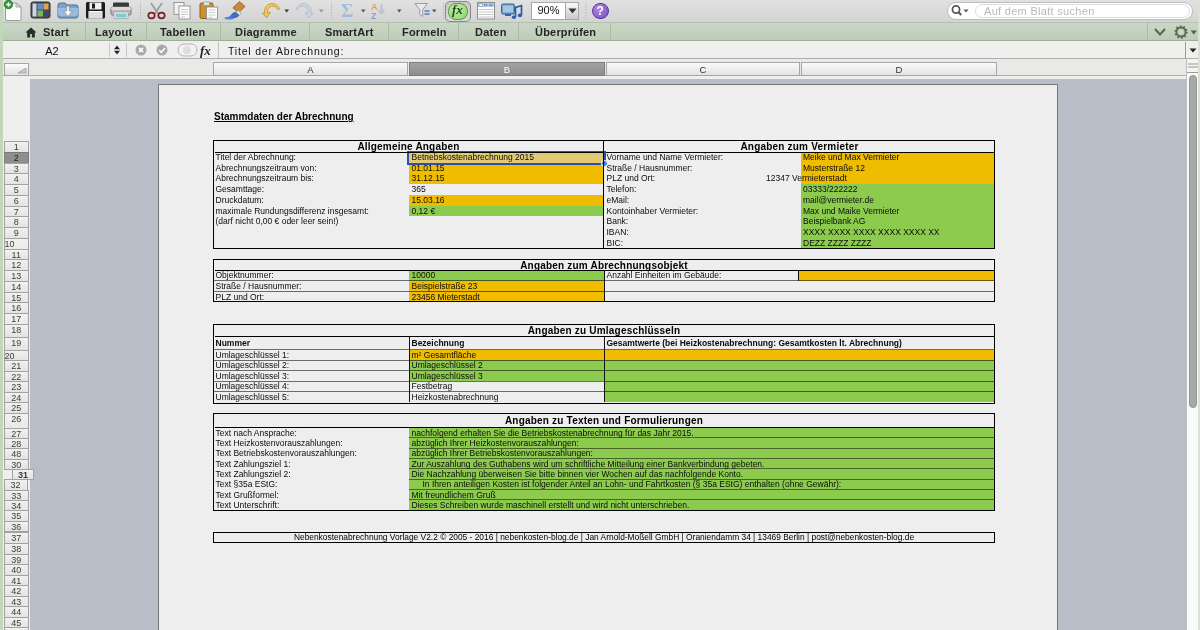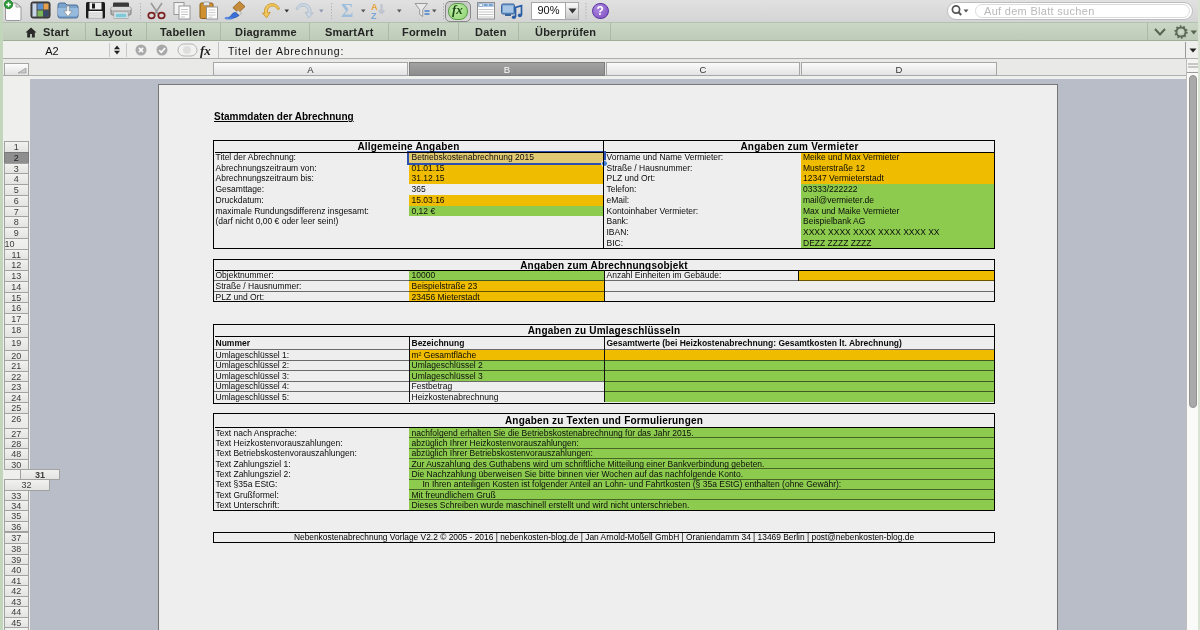--- a/index.html
+++ b/index.html
@@ -206,33 +206,33 @@
 <div class="ab" style="left:3.5px;top:237.75px;width:25.5px;height:25px;background:linear-gradient(#F1F1EF,#E3E3E1);border:1px solid #A2A2A2;color:#3c3c3c;font-size:9px;line-height:10.2px;font-weight:500">10</div>
 <div class="ab" style="left:3.5px;top:248.50px;width:25.5px;height:11.75px;background:linear-gradient(#F1F1EF,#E3E3E1);border:1px solid #A2A2A2;color:#3c3c3c;text-align:center;font-size:9px;line-height:10.2px;font-weight:500">11</div>
 <div class="ab" style="left:3.5px;top:259.25px;width:25.5px;height:11.75px;background:linear-gradient(#F1F1EF,#E3E3E1);border:1px solid #A2A2A2;color:#3c3c3c;text-align:center;font-size:9px;line-height:10.2px;font-weight:500">12</div>
 <div class="ab" style="left:3.5px;top:270.00px;width:25.5px;height:11.75px;background:linear-gradient(#F1F1EF,#E3E3E1);border:1px solid #A2A2A2;color:#3c3c3c;text-align:center;font-size:9px;line-height:10.2px;font-weight:500">13</div>
 <div class="ab" style="left:3.5px;top:280.75px;width:25.5px;height:11.75px;background:linear-gradient(#F1F1EF,#E3E3E1);border:1px solid #A2A2A2;color:#3c3c3c;text-align:center;font-size:9px;line-height:10.2px;font-weight:500">14</div>
 <div class="ab" style="left:3.5px;top:291.50px;width:25.5px;height:11.75px;background:linear-gradient(#F1F1EF,#E3E3E1);border:1px solid #A2A2A2;color:#3c3c3c;text-align:center;font-size:9px;line-height:10.2px;font-weight:500">15</div>
 <div class="ab" style="left:3.5px;top:302.25px;width:25.5px;height:11.75px;background:linear-gradient(#F1F1EF,#E3E3E1);border:1px solid #A2A2A2;color:#3c3c3c;text-align:center;font-size:9px;line-height:10.2px;font-weight:500">16</div>
 <div class="ab" style="left:3.5px;top:313.00px;width:25.5px;height:22px;background:linear-gradient(#F1F1EF,#E3E3E1);border:1px solid #A2A2A2;color:#3c3c3c;text-align:center;font-size:9px;line-height:10.2px;font-weight:500">17</div>
 <div class="ab" style="left:3.5px;top:323.75px;width:25.5px;height:14.50px;background:linear-gradient(#F1F1EF,#E3E3E1);border:1px solid #A2A2A2;color:#3c3c3c;text-align:center;font-size:9px;line-height:10.2px;font-weight:500">18</div>
 <div class="ab" style="left:3.5px;top:337.25px;width:25.5px;height:13.45px;background:linear-gradient(#F1F1EF,#E3E3E1);border:1px solid #A2A2A2;color:#3c3c3c;text-align:center;font-size:9px;line-height:10.2px;font-weight:500">19</div>
-<div class="ab" style="left:3.5px;top:349.70px;width:25.5px;height:11.55px;background:linear-gradient(#F1F1EF,#E3E3E1);border:1px solid #A2A2A2;color:#3c3c3c;text-align:center;font-size:9px;line-height:10.2px;font-weight:500">20</div>
+<div class="ab" style="left:3.5px;top:349.70px;width:25.5px;height:11.55px;background:linear-gradient(#F1F1EF,#E3E3E1);border:1px solid #A2A2A2;color:#3c3c3c;text-align:left;font-size:9px;line-height:10.2px;font-weight:500">20</div>
 <div class="ab" style="left:3.5px;top:360.25px;width:25.5px;height:11.55px;background:linear-gradient(#F1F1EF,#E3E3E1);border:1px solid #A2A2A2;color:#3c3c3c;text-align:center;font-size:9px;line-height:10.2px;font-weight:500">21</div>
 <div class="ab" style="left:3.5px;top:370.80px;width:25.5px;height:11.55px;background:linear-gradient(#F1F1EF,#E3E3E1);border:1px solid #A2A2A2;color:#3c3c3c;text-align:center;font-size:9px;line-height:10.2px;font-weight:500">22</div>
 <div class="ab" style="left:3.5px;top:381.35px;width:25.5px;height:11.55px;background:linear-gradient(#F1F1EF,#E3E3E1);border:1px solid #A2A2A2;color:#3c3c3c;text-align:center;font-size:9px;line-height:10.2px;font-weight:500">23</div>
 <div class="ab" style="left:3.5px;top:391.90px;width:25.5px;height:11.55px;background:linear-gradient(#F1F1EF,#E3E3E1);border:1px solid #A2A2A2;color:#3c3c3c;text-align:center;font-size:9px;line-height:10.2px;font-weight:500">24</div>
 <div class="ab" style="left:3.5px;top:402.45px;width:25.5px;height:11.75px;background:linear-gradient(#F1F1EF,#E3E3E1);border:1px solid #A2A2A2;color:#3c3c3c;text-align:center;font-size:9px;line-height:10.2px;font-weight:500">25</div>
 <div class="ab" style="left:3.5px;top:413.20px;width:25.5px;height:25px;background:linear-gradient(#F1F1EF,#E3E3E1);border:1px solid #A2A2A2;color:#3c3c3c;text-align:center;font-size:9px;line-height:10.2px;font-weight:500">26</div>
 <div class="ab" style="left:3.5px;top:427.60px;width:25.5px;height:11.33px;background:linear-gradient(#F1F1EF,#E3E3E1);border:1px solid #A2A2A2;color:#3c3c3c;text-align:center;font-size:9px;line-height:10.2px;font-weight:500">27</div>
 <div class="ab" style="left:3.5px;top:437.93px;width:25.5px;height:11.33px;background:linear-gradient(#F1F1EF,#E3E3E1);border:1px solid #A2A2A2;color:#3c3c3c;text-align:center;font-size:9px;line-height:10.2px;font-weight:500">28</div>
 <div class="ab" style="left:3.5px;top:448.26px;width:25.5px;height:11.33px;background:linear-gradient(#F1F1EF,#E3E3E1);border:1px solid #A2A2A2;color:#3c3c3c;text-align:center;font-size:9px;line-height:10.2px;font-weight:500">48</div>
 <div class="ab" style="left:3.5px;top:458.59px;width:25.5px;height:11.33px;background:linear-gradient(#F1F1EF,#E3E3E1);border:1px solid #A2A2A2;color:#3c3c3c;text-align:center;font-size:9px;line-height:10.2px;font-weight:500">30</div>
-<div class="ab" style="left:20px;top:468.92px;width:40px;height:11.33px;background:linear-gradient(#F1F1EF,#E3E3E1);border:1px solid #A2A2A2;color:#3c3c3c;text-align:center;font-size:9px;line-height:10.2px;font-weight:700">31</div>
-<div class="ab" style="left:3.5px;top:479.25px;width:46px;height:11.33px;background:linear-gradient(#F1F1EF,#E3E3E1);border:1px solid #A2A2A2;color:#3c3c3c;text-align:center;font-size:9px;line-height:10.2px;font-weight:500">32</div>
+<div class="ab" style="left:12px;top:468.92px;width:22px;height:11.33px;background:linear-gradient(#F1F1EF,#E3E3E1);border:1px solid #A2A2A2;color:#3c3c3c;text-align:center;font-size:9px;line-height:10.2px;font-weight:700">31</div>
+<div class="ab" style="left:3.5px;top:479.25px;width:24px;height:11.33px;background:linear-gradient(#F1F1EF,#E3E3E1);border:1px solid #A2A2A2;color:#3c3c3c;text-align:center;font-size:9px;line-height:10.2px;font-weight:500">32</div>
 <div class="ab" style="left:3.5px;top:489.58px;width:25.5px;height:11.33px;background:linear-gradient(#F1F1EF,#E3E3E1);border:1px solid #A2A2A2;color:#3c3c3c;text-align:center;font-size:9px;line-height:10.2px;font-weight:500">33</div>
 <div class="ab" style="left:3.5px;top:499.91px;width:25.5px;height:11.33px;background:linear-gradient(#F1F1EF,#E3E3E1);border:1px solid #A2A2A2;color:#3c3c3c;text-align:center;font-size:9px;line-height:10.2px;font-weight:500">34</div>
 <div class="ab" style="left:3.5px;top:510.24px;width:25.5px;height:11.63px;background:linear-gradient(#F1F1EF,#E3E3E1);border:1px solid #A2A2A2;color:#3c3c3c;text-align:center;font-size:9px;line-height:10.2px;font-weight:500">35</div>
 <div class="ab" style="left:3.5px;top:520.87px;width:25.5px;height:11.63px;background:linear-gradient(#F1F1EF,#E3E3E1);border:1px solid #A2A2A2;color:#3c3c3c;text-align:center;font-size:9px;line-height:10.2px;font-weight:500">36</div>
 <div class="ab" style="left:3.5px;top:531.50px;width:25.5px;height:12.50px;background:linear-gradient(#F1F1EF,#E3E3E1);border:1px solid #A2A2A2;color:#3c3c3c;text-align:center;font-size:9px;line-height:10.2px;font-weight:500">37</div>
 <div class="ab" style="left:3.5px;top:543.00px;width:25.5px;height:11.55px;background:linear-gradient(#F1F1EF,#E3E3E1);border:1px solid #A2A2A2;color:#3c3c3c;text-align:center;font-size:9px;line-height:10.2px;font-weight:500">38</div>
 <div class="ab" style="left:3.5px;top:553.55px;width:25.5px;height:11.55px;background:linear-gradient(#F1F1EF,#E3E3E1);border:1px solid #A2A2A2;color:#3c3c3c;text-align:center;font-size:9px;line-height:10.2px;font-weight:500">39</div>
 <div class="ab" style="left:3.5px;top:564.10px;width:25.5px;height:11.55px;background:linear-gradient(#F1F1EF,#E3E3E1);border:1px solid #A2A2A2;color:#3c3c3c;text-align:center;font-size:9px;line-height:10.2px;font-weight:500">40</div>
 <div class="ab" style="left:3.5px;top:574.65px;width:25.5px;height:11.55px;background:linear-gradient(#F1F1EF,#E3E3E1);border:1px solid #A2A2A2;color:#3c3c3c;text-align:center;font-size:9px;line-height:10.2px;font-weight:500">41</div>
 <div class="ab" style="left:3.5px;top:585.20px;width:25.5px;height:11.55px;background:linear-gradient(#F1F1EF,#E3E3E1);border:1px solid #A2A2A2;color:#3c3c3c;text-align:center;font-size:9px;line-height:10.2px;font-weight:500">42</div>
@@ -270,21 +270,21 @@
 <div class="ab" style="z-index:6;left:602.50px;top:140.00px;width:392.50px;height:108.50px;border:1.5px solid #000"></div>
 <div class="ab" style="z-index:5;left:605.50px;top:141.50px;width:388.00px;height:11.50px;border-bottom:1px solid #000;text-align:center;font-size:10px;font-weight:bold;letter-spacing:0.2px;line-height:10.50px;color:#000">Angaben zum Vermieter</div>
 <div class="tx" style="left:606.50px;top:151.75px;">Vorname und Name Vermieter:</div>
 <div class="fill orange" style="left:801.00px;top:151.75px;width:193.50px;height:10.75px"></div>
 <div class="tx" style="left:803.00px;top:151.75px;">Meike und Max Vermieter</div>
 <div class="tx" style="left:606.50px;top:162.50px;">Straße / Hausnummer:</div>
 <div class="fill orange" style="left:801.00px;top:162.50px;width:193.50px;height:10.75px"></div>
 <div class="tx" style="left:803.00px;top:162.50px;">Musterstraße 12</div>
 <div class="tx" style="left:606.50px;top:173.25px;">PLZ und Ort:</div>
 <div class="fill orange" style="left:801.00px;top:173.25px;width:193.50px;height:10.75px"></div>
-<div class="tx" style="left:803.00px;top:173.25px;">12347 Vermieterstadt</div>
+<div class="tx" style="left:766px;top:173.25px;">12347 Vermieterstadt</div>
 <div class="tx" style="left:606.50px;top:184.00px;">Telefon:</div>
 <div class="fill green" style="left:801.00px;top:184.00px;width:193.50px;height:10.75px"></div>
 <div class="tx" style="left:803.00px;top:184.00px;">03333/222222</div>
 <div class="tx" style="left:606.50px;top:194.75px;">eMail:</div>
 <div class="fill green" style="left:801.00px;top:194.75px;width:193.50px;height:10.75px"></div>
 <div class="tx" style="left:803.00px;top:194.75px;">mail@vermieter.de</div>
 <div class="tx" style="left:606.50px;top:205.50px;">Kontoinhaber Vermieter:</div>
 <div class="fill green" style="left:801.00px;top:205.50px;width:193.50px;height:10.75px"></div>
 <div class="tx" style="left:803.00px;top:205.50px;">Max und Maike Vermieter</div>
 <div class="tx" style="left:606.50px;top:216.25px;">Bank:</div>

